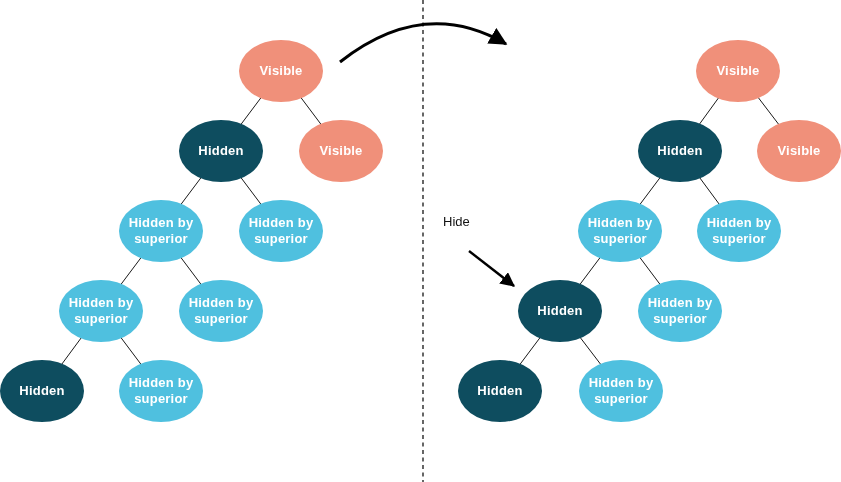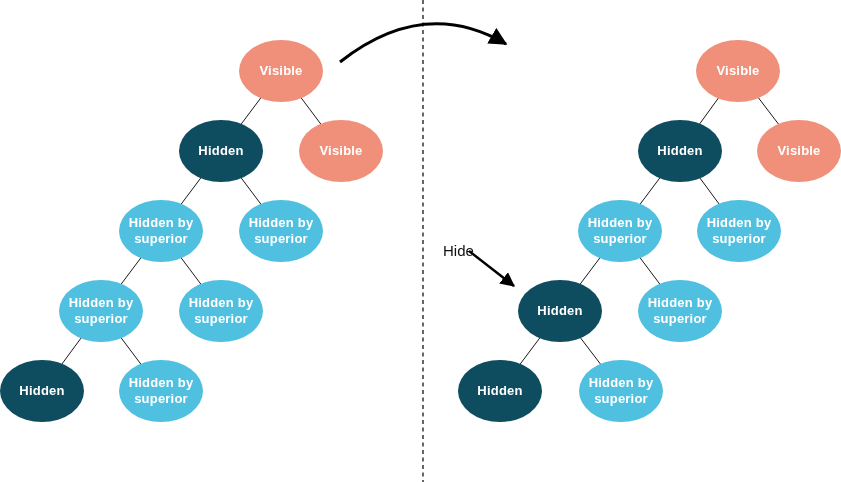--- a/index.html
+++ b/index.html
@@ -46,22 +46,22 @@
     letter-spacing: 0.2px;
     padding: 0 3px;
     box-sizing: border-box;
   }
   .node.visible { background: var(--visible, #F0907A); }
   .node.hidden { background: var(--hidden, #0E4D5F); }
   .node.hidden-by-superior { background: var(--hidden-by-superior, #4FC0DF); }
   .hide-label {
     position: absolute;
     left: 443px;
-    top: 242px;
-    font-size: 15px;
+    top: 214px;
+    font-size: 13px;
     color: #111111;
     font-weight: 400;
   }
 </style>
 </head>
 <body>
 
 <div class="stage">
 
   <svg class="layer" viewBox="0 0 841 482">

